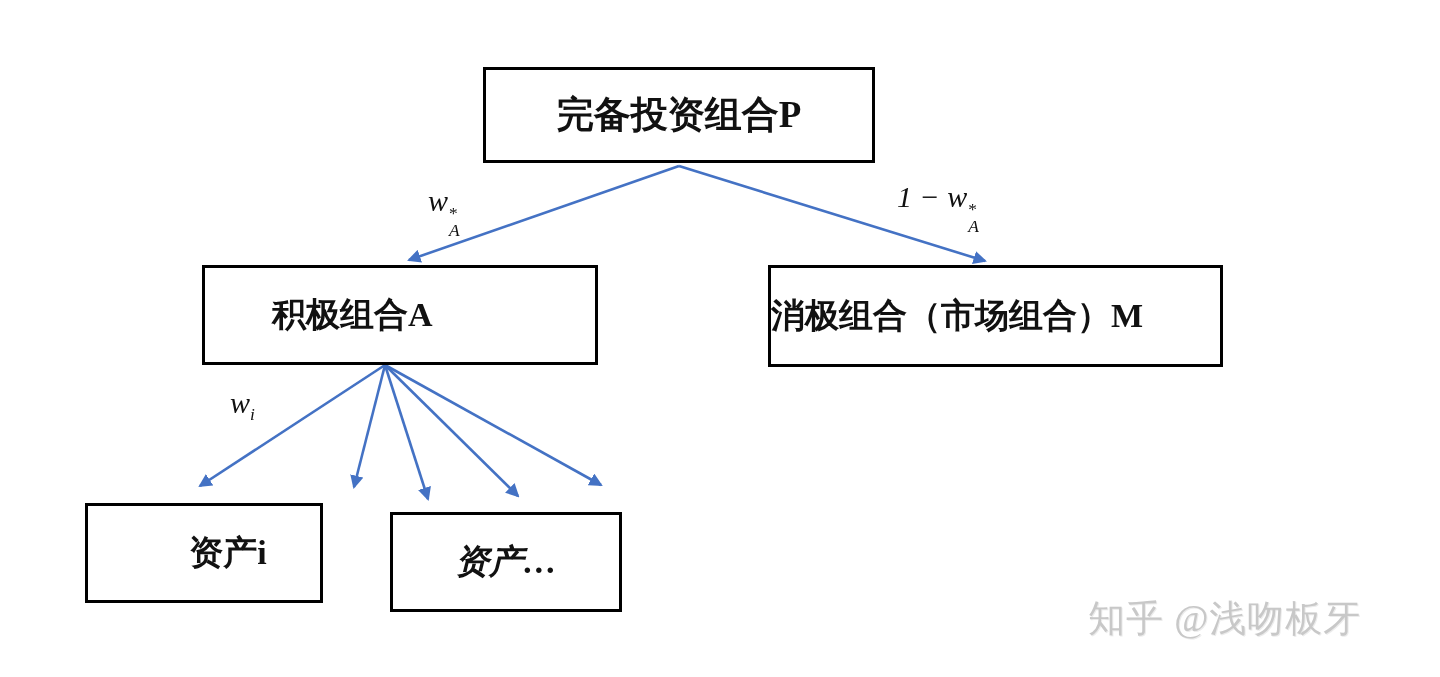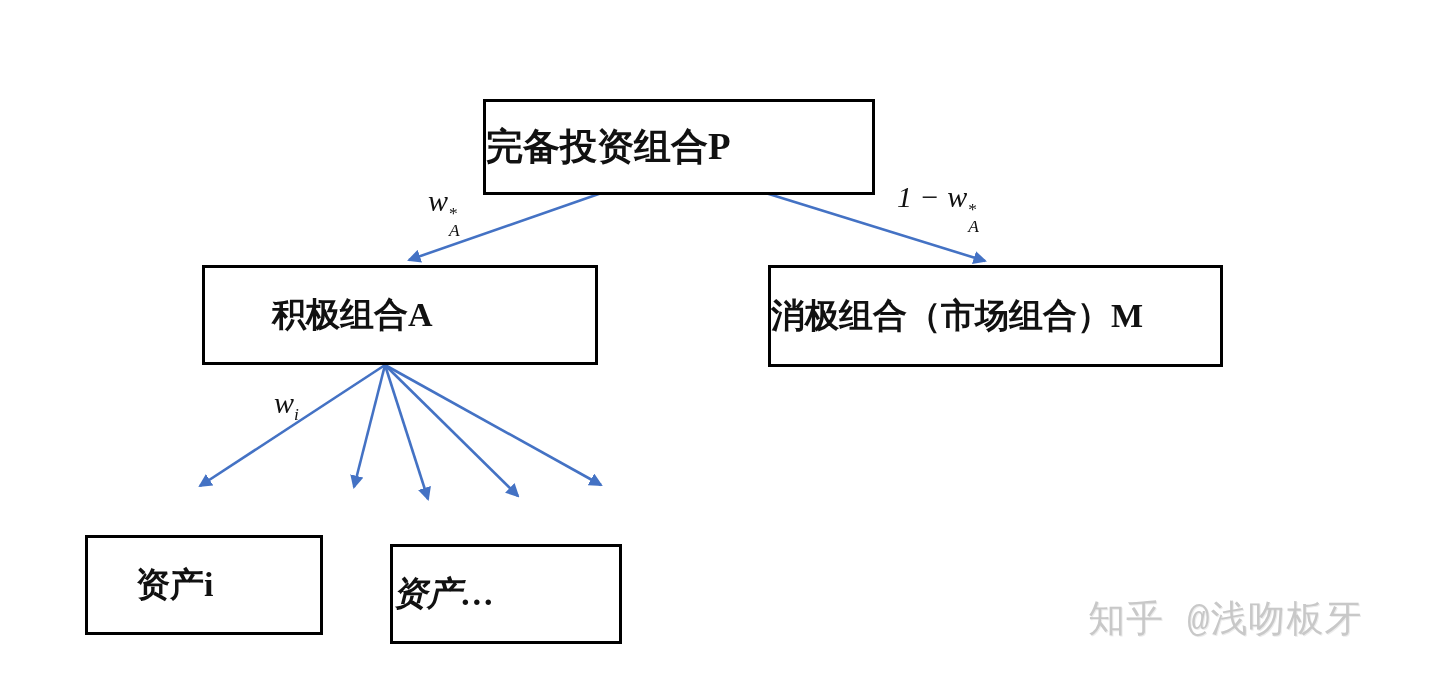--- a/index.html
+++ b/index.html
@@ -31,21 +31,21 @@
     box-sizing: border-box;
     border: 3px solid var(--color-box-border, #000);
     background: #ffffff;
     color: var(--color-box-text, #111);
     font-weight: bold;
     display: flex;
     align-items: center;
     font-size: 34px;
     white-space: nowrap;
   }
-  .node.centered { justify-content: flex-start; margin-top: 32px; }
+  .node.centered { justify-content: center; }
   .node-complete   { left: 483px; top: 67px;  width: 392px; height: 96px;  font-size: 37px; }
   .node-active     { left: 202px; top: 265px; width: 396px; height: 100px; padding-left: 67px; }
   .node-passive    { left: 768px; top: 265px; width: 455px; height: 102px; }
   .node-asset-i    { left: 85px;  top: 503px; width: 238px; height: 100px; padding-left: 48px; }
   .node-asset-more { left: 390px; top: 512px; width: 232px; height: 100px; font-style: italic; }
 
   .math {
     position: absolute;
     font-style: italic;
     font-size: 30px;
@@ -58,31 +58,31 @@
     align-items: flex-start;
     font-size: 0.58em;
     line-height: 1;
     vertical-align: -0.45em;
     margin-left: 1px;
   }
   .math .supsub .sup { font-style: normal; }
   .math sub { font-size: 0.58em; }
   .label-wa  { left: 428px; top: 184px; }
   .label-1wa { left: 897px; top: 180px; }
-  .label-wi  { left: 230px; top: 386px; margin-left: 44px; }
+  .label-wi  { left: 230px; top: 386px; }
 
   .watermark {
     position: absolute;
     left: 1088px;
     top: 594px;
     font-size: 37px;
     letter-spacing: 1px;
     color: var(--color-watermark, #c8c8c8);
     text-shadow: 1px 1px 0 #ececec;
-    font-family: Liberation Mono, monospace;
+    font-family: Liberation Serif, serif;
     white-space: nowrap;
   }
 </style>
 </head>
 <body>
 
 <div class="canvas">
 
   <svg class="arrow-layer" viewBox="0 0 1440 677" xmlns="http://www.w3.org/2000/svg">
     <defs>

